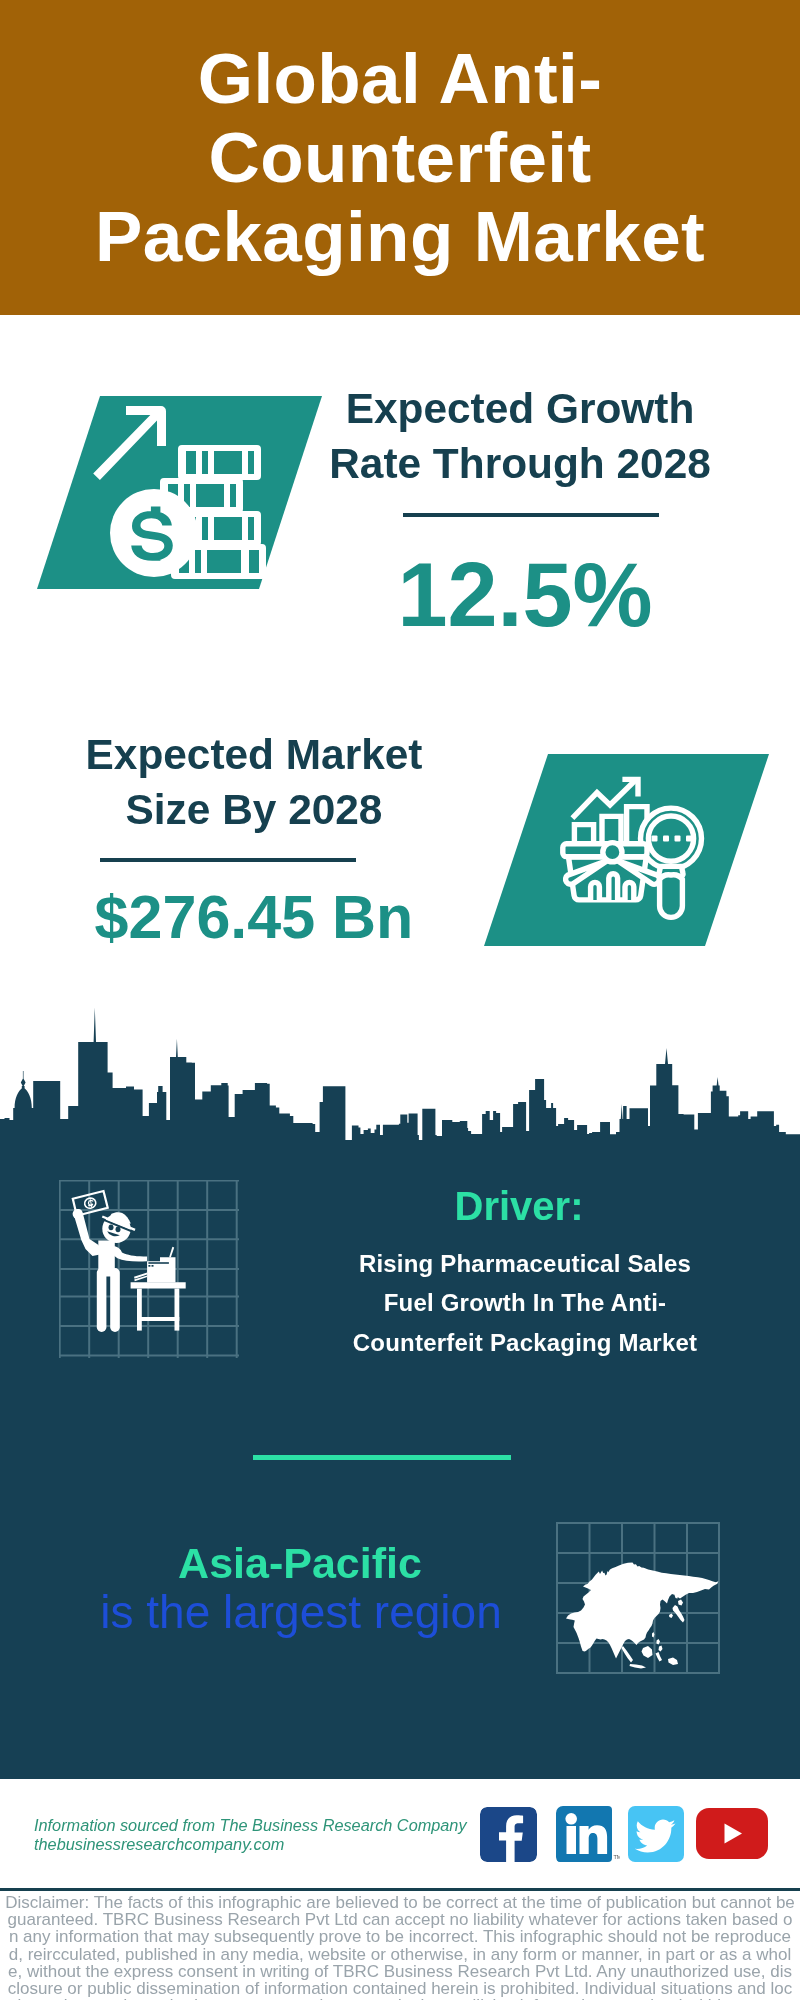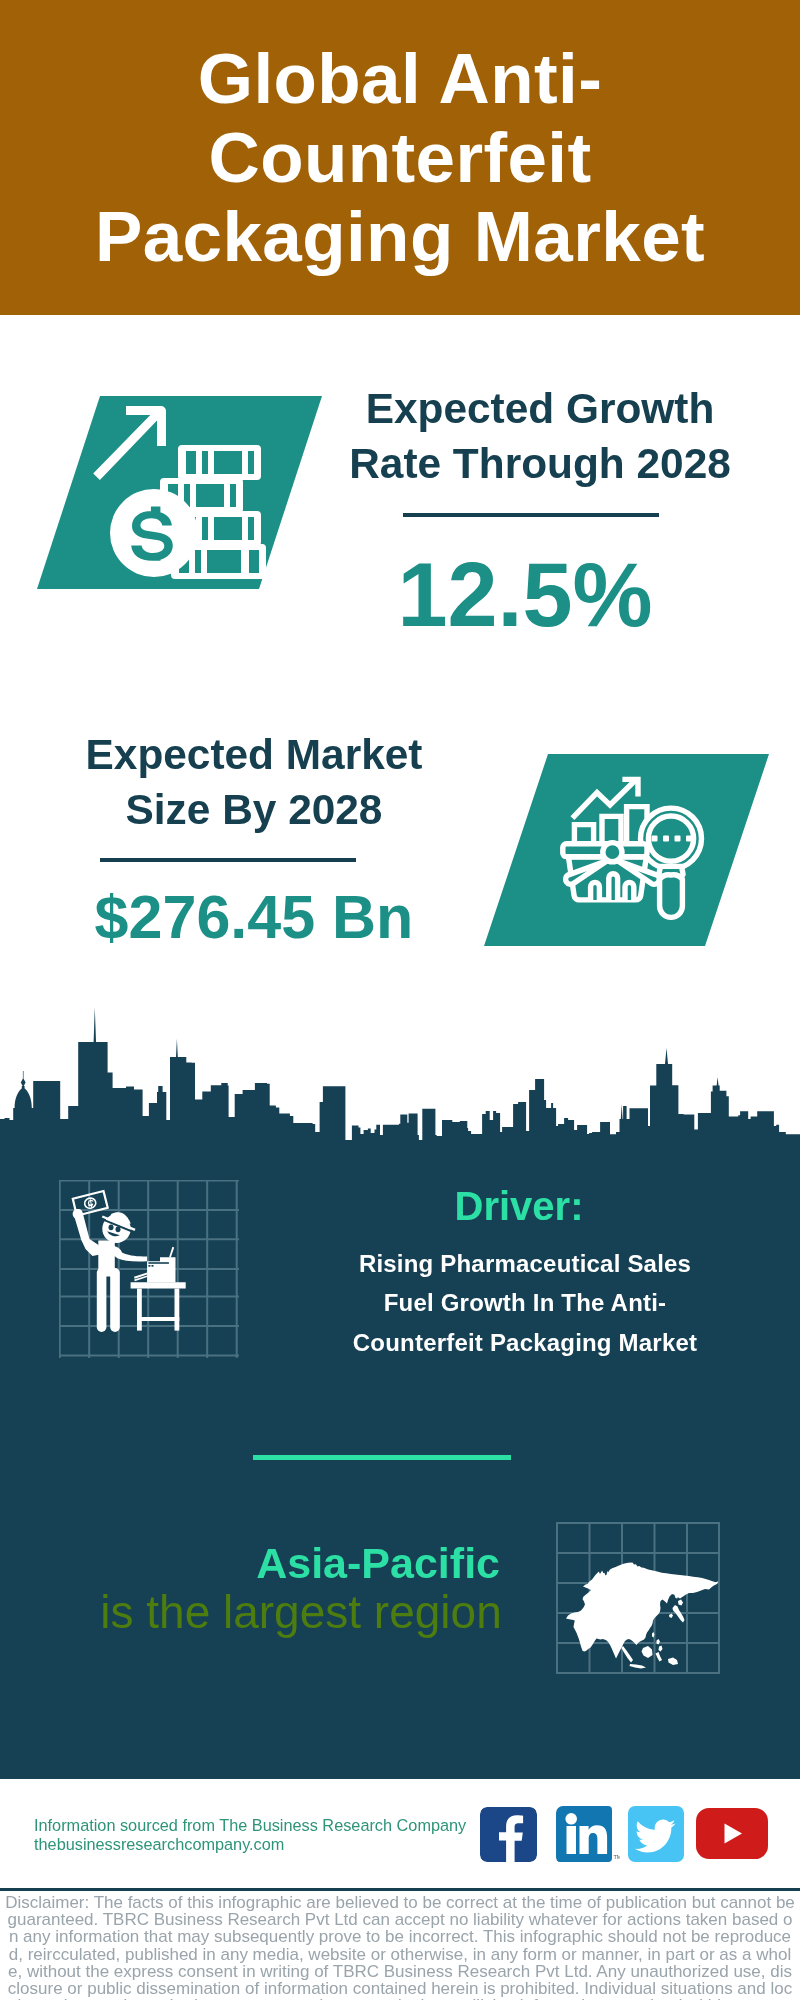--- a/index.html
+++ b/index.html
@@ -18,22 +18,22 @@
   .stat-val{position:absolute;color:#1c9086;font-weight:bold;text-align:center;}
 
   
   .dark{position:absolute;left:0;width:800px;background:#164054;}
 
   .drv-label{position:absolute;color:#2ce0a5;font-size:40px;font-weight:bold;text-align:center;}
   .drv-text{position:absolute;color:#ffffff;font-size:24px;font-weight:bold;
     text-align:center;line-height:39.4px;letter-spacing:0.2px;}
   .rule-green{position:absolute;height:5px;background:#2ce0a5;}
 
-  .reg-name{position:absolute;color:#2ce0a5;font-size:43px;font-weight:bold;text-align:right;}
-  .reg-text{position:absolute;color:#4d7c0f;font-size:46px;text-align:center;line-height:47px;}
+  .reg-name{position:absolute;color:#2ce0a5;font-size:43px;font-weight:bold;text-align:center;}
+  .reg-text{position:absolute;color:#1d4ed8;font-size:46px;text-align:center;line-height:47px;}
 
   
   .src{position:absolute;color:#2e9478;font-size:16.3px;line-height:19px;}
   .social{position:absolute;border-radius:7px;}
   .hrule{position:absolute;left:0;height:3px;background:#16404f;}
   .disc{position:absolute;color:#9aa4ab;font-size:17px;line-height:17.2px;text-align:center;word-break:break-all;}
 </style>
 </head>
 <body>
 
@@ -79,21 +79,21 @@
       <g fill="#1c9086">
         <path d="M120.9,114.5 h9.5 v6.2 h-9.5 Z M120.9,162.4 h9.5 v6.4 h-9.5 Z
           M142.6,133.4 h-10.3 c-0.9,-4.3 -4.8,-7.1 -10.9,-7.1 c-6.6,0 -10.9,2.9 -10.9,6.9
           c0,3.3 2.6,5 7.6,5.8 l9.6,1.5 c9.9,1.6 15.1,5.9 15.1,13 c0,9.1 -8.3,15.3 -20.4,15.3
           c-12.6,0 -20.6,-6 -21.2,-15.4 h10.4 c0.8,4.8 5.1,7.6 11.5,7.6 c6.9,0 11.2,-2.8 11.2,-6.9
           c0,-3.4 -2.5,-5.2 -7.8,-6 l-9.9,-1.6 c-9.5,-1.5 -14.6,-5.8 -14.6,-12.6
           c0,-9 7.9,-15 19.6,-15 c11.9,0 19.6,5.8 20.3,14.5 Z"></path>
       </g>
     </g>
   </svg>
-  <div class="stat-head" style="left:340px;top:382px;width:400px;white-space:nowrap;"><span>Expected Growth</span><br><span>Rate Through 2028</span></div>
+  <div class="stat-head" style="left:320px;top:382px;width:400px;white-space:nowrap;"><span>Expected Growth</span><br><span>Rate Through 2028</span></div>
   <div class="rule" style="left:403px;top:513px;width:256px;"></div>
   <div class="stat-val" style="left:365px;top:544px;width:320px;font-size:90px;white-space:nowrap;">12.5%</div>
 
   <svg class="icon-tile" style="position:absolute;left:470px;top:750px;" width="320" height="200" viewBox="0 0 320 200">
     <polygon points="78,4 299,4 235,196 14,196" fill="#1c9086"></polygon>
     <g fill="none" stroke="#ffffff" stroke-width="5.4" stroke-linecap="butt" stroke-linejoin="miter">
 
       <path d="M156.6,98 v-41.4 h20.4 v41.4 Z" fill="#1c9086"></path>
       <path d="M132,98 v-31.6 h19 v31.6 Z" fill="#1c9086"></path>
       <path d="M104.4,98 v-23.4 h19.2 v23.4 Z" fill="#1c9086"></path>
@@ -228,21 +228,21 @@
       <line x1="0" y1="61" x2="164" y2="61"></line>
       <line x1="0" y1="91" x2="164" y2="91"></line>
       <line x1="0" y1="121" x2="164" y2="121"></line>
       <line x1="0" y1="151" x2="164" y2="151"></line>
     </g>
   </svg>
   <svg class="asia-map" style="position:absolute;left:550px;top:1540px;" width="180" height="140" viewBox="0 0 180 140">
     <path d="M33.0,46.5 L35.5,44.5 L37.5,44.0 L39.5,41.5 L42.0,39.5 L45.4,35.0 L48.8,31.6 L50.0,34.0 L52.1,30.5 L53.2,33.0 L54.4,32.8 L55.5,35.5 L56.6,34.5 L57.5,31.0 L58.2,32.3 L60.0,29.4 L62.2,28.2 L65.6,27.1 L69.0,25.5 L73.5,23.8 L78.0,22.8 L82.5,22.4 L84.0,24.5 L85.9,24.2 L87.5,26.5 L89.2,26.0 L91.5,27.5 L93.8,27.8 L98.2,29.4 L102.8,30.5 L107.2,31.6 L111.8,32.8 L116.2,33.2 L120.8,33.9 L125.2,34.5 L129.8,35.0 L134.2,35.5 L138.8,36.1 L143.2,36.8 L147.8,37.2 L152.2,37.9 L155.6,39.0 L159.0,40.0 L162.4,41.3 L165.8,42.2 L168.5,41.3 L166.9,44.0 L163.5,45.8 L161.2,47.4 L159.0,49.6 L155.0,49.0 L151.0,50.5 L147.0,52.0 L143.0,53.0 L139.0,53.0 L136.0,54.5 L133.0,56.5 L130.0,58.5 L127.5,57.0 L125.0,55.0 L122.0,54.0 L119.5,56.5 L118.0,60.0 L117.0,63.5 L115.0,61.5 L112.5,59.5 L110.5,61.0 L110.0,64.5 L110.5,68.0 L110.0,71.5 L108.5,74.0 L106.5,76.0 L104.5,78.0 L103.0,80.5 L102.5,83.5 L101.5,86.0 L100.0,88.0 L98.5,90.5 L97.0,92.5 L96.0,95.0 L95.5,97.5 L94.0,99.5 L92.0,100.5 L90.0,101.5 L88.0,103.0 L86.5,105.0 L85.0,103.5 L83.0,101.5 L81.0,100.0 L79.0,99.0 L77.0,99.5 L75.0,101.0 L73.5,103.5 L72.0,106.5 L70.5,109.5 L69.0,112.5 L67.5,115.5 L66.0,118.5 L64.5,115.0 L63.0,111.5 L61.5,108.0 L60.0,105.0 L58.5,102.5 L56.5,100.5 L54.5,99.5 L52.5,99.0 L50.5,99.5 L48.5,99.0 L46.5,98.5 L45.0,100.5 L43.5,103.0 L42.0,105.5 L40.5,107.5 L38.5,108.8 L36.5,110.5 L34.8,111.5 L32.6,111.0 L31.0,106.5 L29.8,102.0 L28.5,98.0 L26.6,93.0 L24.8,89.5 L23.5,87.0 L24.1,83.5 L24.8,80.5 L22.2,79.8 L19.1,79.2 L16.0,78.6 L18.0,75.5 L21.0,73.5 L24.5,72.5 L28.0,72.0 L31.0,70.5 L33.5,67.5 L35.0,64.5 L34.0,61.5 L32.5,59.0 L33.5,56.5 L36.0,54.5 L38.5,52.5 L41.0,50.0 L38.0,48.5 L35.5,47.5 Z M124.5,52.0 L126.5,50.0 L128.0,53.0 L127.5,58.5 L125.5,58.0 L124.5,55.0 Z M122.5,68.0 L125.0,65.0 L127.5,66.5 L129.0,70.0 L131.0,73.0 L133.0,76.5 L134.5,80.0 L133.0,82.5 L130.5,80.0 L128.0,76.5 L125.5,73.0 L123.0,70.5 Z M119.0,75.0 L121.5,73.5 L123.0,75.5 L121.5,78.0 L119.3,77.0 Z M128.0,61.0 L131.0,59.5 L133.0,62.5 L131.5,65.5 L128.5,64.5 Z M102.0,93.5 L103.5,92.0 L104.5,94.5 L103.5,97.5 L102.0,96.5 Z M106.5,100.5 L108.5,99.0 L110.0,101.5 L108.5,104.5 L106.5,103.5 Z M109.0,106.5 L111.5,105.5 L112.5,109.0 L110.5,111.5 L108.5,110.0 Z M93.0,108.0 L98.0,106.0 L102.0,109.5 L102.5,115.0 L98.0,118.0 L93.5,115.5 L91.5,111.5 Z M105.5,113.5 L108.5,112.0 L110.0,116.0 L112.0,120.0 L109.5,121.5 L107.5,118.0 Z M73.0,106.0 L76.5,110.5 L80.0,115.5 L83.0,120.0 L81.0,122.5 L77.5,118.0 L74.0,112.5 L71.5,108.0 Z M80.0,124.0 L86.0,124.5 L92.0,125.5 L96.0,127.5 L91.0,128.5 L85.0,127.5 L79.5,126.0 Z M118.0,119.0 L123.0,117.5 L127.0,120.0 L128.0,124.0 L123.0,125.0 L118.5,122.5 Z" fill="#ffffff"></path>
   </svg>
 
-  <div class="src" style="left:34px;top:1815.5px;width:440px;">
+  <div class="src" style="left:34px;top:1815.5px;width:440px;font-style:italic;">
     <div>Information sourced from The Business Research Company</div>
     <div>thebusinessresearchcompany.com</div>
   </div>
   <svg class="social" style="position:absolute;left:480px;top:1807px;" width="57" height="55" viewBox="0 0 57 55">
     <rect x="0" y="0" width="57" height="55" rx="7" fill="#1b4788"></rect>
     <path d="M34.6,55 V33.8 h7.1 l1.1,-8.3 h-8.2 v-5.3 c0,-2.4 0.7,-4 4.1,-4 h4.4 V8.7 C42.3,8.5 39.7,8.3 36.7,8.3 c-6.3,0 -10.6,3.8 -10.6,10.9 v6.1 h-7.1 v8.3 h7.1 V55 Z" fill="#ffffff"></path>
   </svg>
   <svg class="social" style="position:absolute;left:556px;top:1806px;" width="64" height="58" viewBox="0 0 64 58">
     <rect x="0" y="0" width="56" height="56" rx="4" fill="#1277b0"></rect>
     <rect x="10.5" y="20" width="9.5" height="28" fill="#ffffff"></rect>

